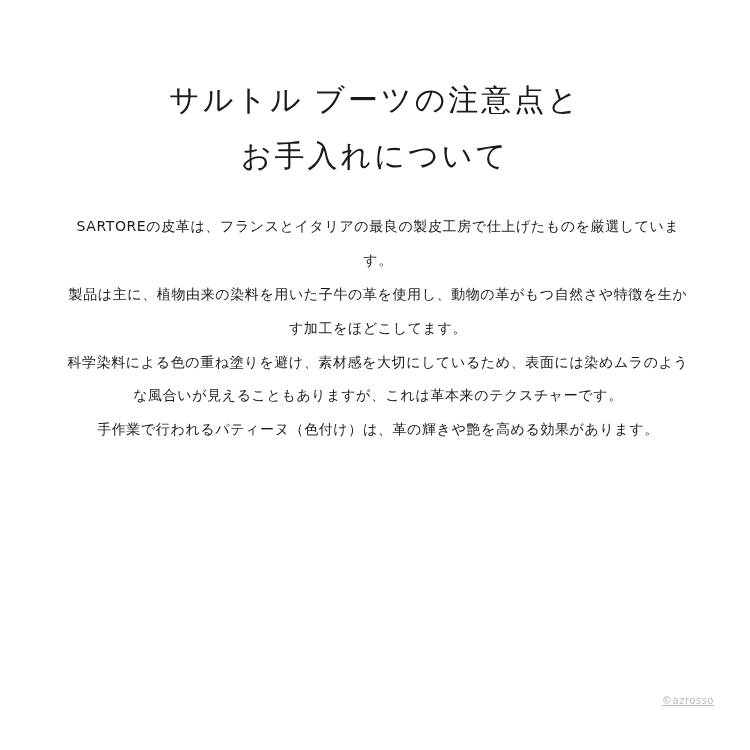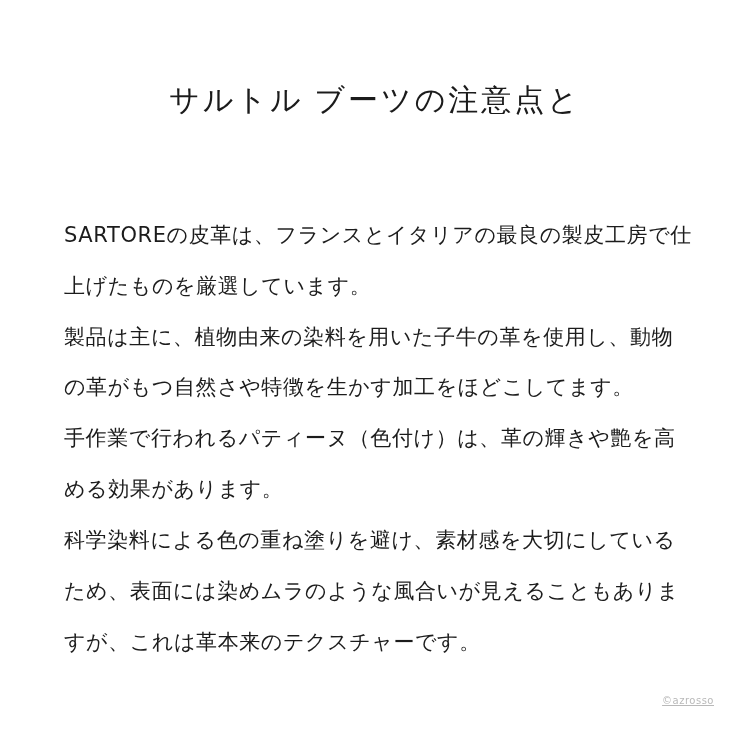--- a/index.html
+++ b/index.html
@@ -37,25 +37,25 @@
     font-weight: 400;
   }
   .body-block {
     position: absolute;
     top: 210px;
     left: 64px;
     width: 628px;
   }
   .para {
     font-family: "DejaVu Sans", "Liberation Sans", sans-serif;
-    font-size: 21px;
+    font-size: 14px;
     line-height: 2.42;
     letter-spacing: 0.6px;
     color: #1c1c1c;
-    text-align: left;
+    text-align: center;
     margin: 0;
     white-space: pre-wrap;
   }
   .credit {
     position: absolute;
     right: 36px;
     bottom: 44px;
     font-family: "DejaVu Sans", "Liberation Sans", sans-serif;
     font-size: 10px;
     letter-spacing: 0.5px;
@@ -63,24 +63,25 @@
     text-decoration: underline;
   }
 </style>
 </head>
 <body>
 
 <div class="page">
 
   <div class="title-block">
     <div class="title-line">サルトル ブーツの注意点と</div>
+    <div class="title-line">お手入れについて</div>
   </div>
 
   <div class="body-block">
     <p class="para">SARTOREの皮革は、フランスとイタリアの最良の製皮工房で仕上げたものを厳選しています。</p>
     <p class="para">製品は主に、植物由来の染料を用いた子牛の革を使用し、動物の革がもつ自然さや特徴を生かす加工をほどこしてます。</p>
+    <p class="para">科学染料による色の重ね塗りを避け、素材感を大切にしているため、表面には染めムラのような風合いが見えることもありますが、これは革本来のテクスチャーです。</p>
     <p class="para">手作業で行われるパティーヌ（色付け）は、革の輝きや艶を高める効果があります。</p>
-    <p class="para">科学染料による色の重ね塗りを避け、素材感を大切にしているため、表面には染めムラのような風合いが見えることもありますが、これは革本来のテクスチャーです。</p>
   </div>
 
   <div class="credit">©azrosso</div>
 
 </div>
 
 </body></html>

